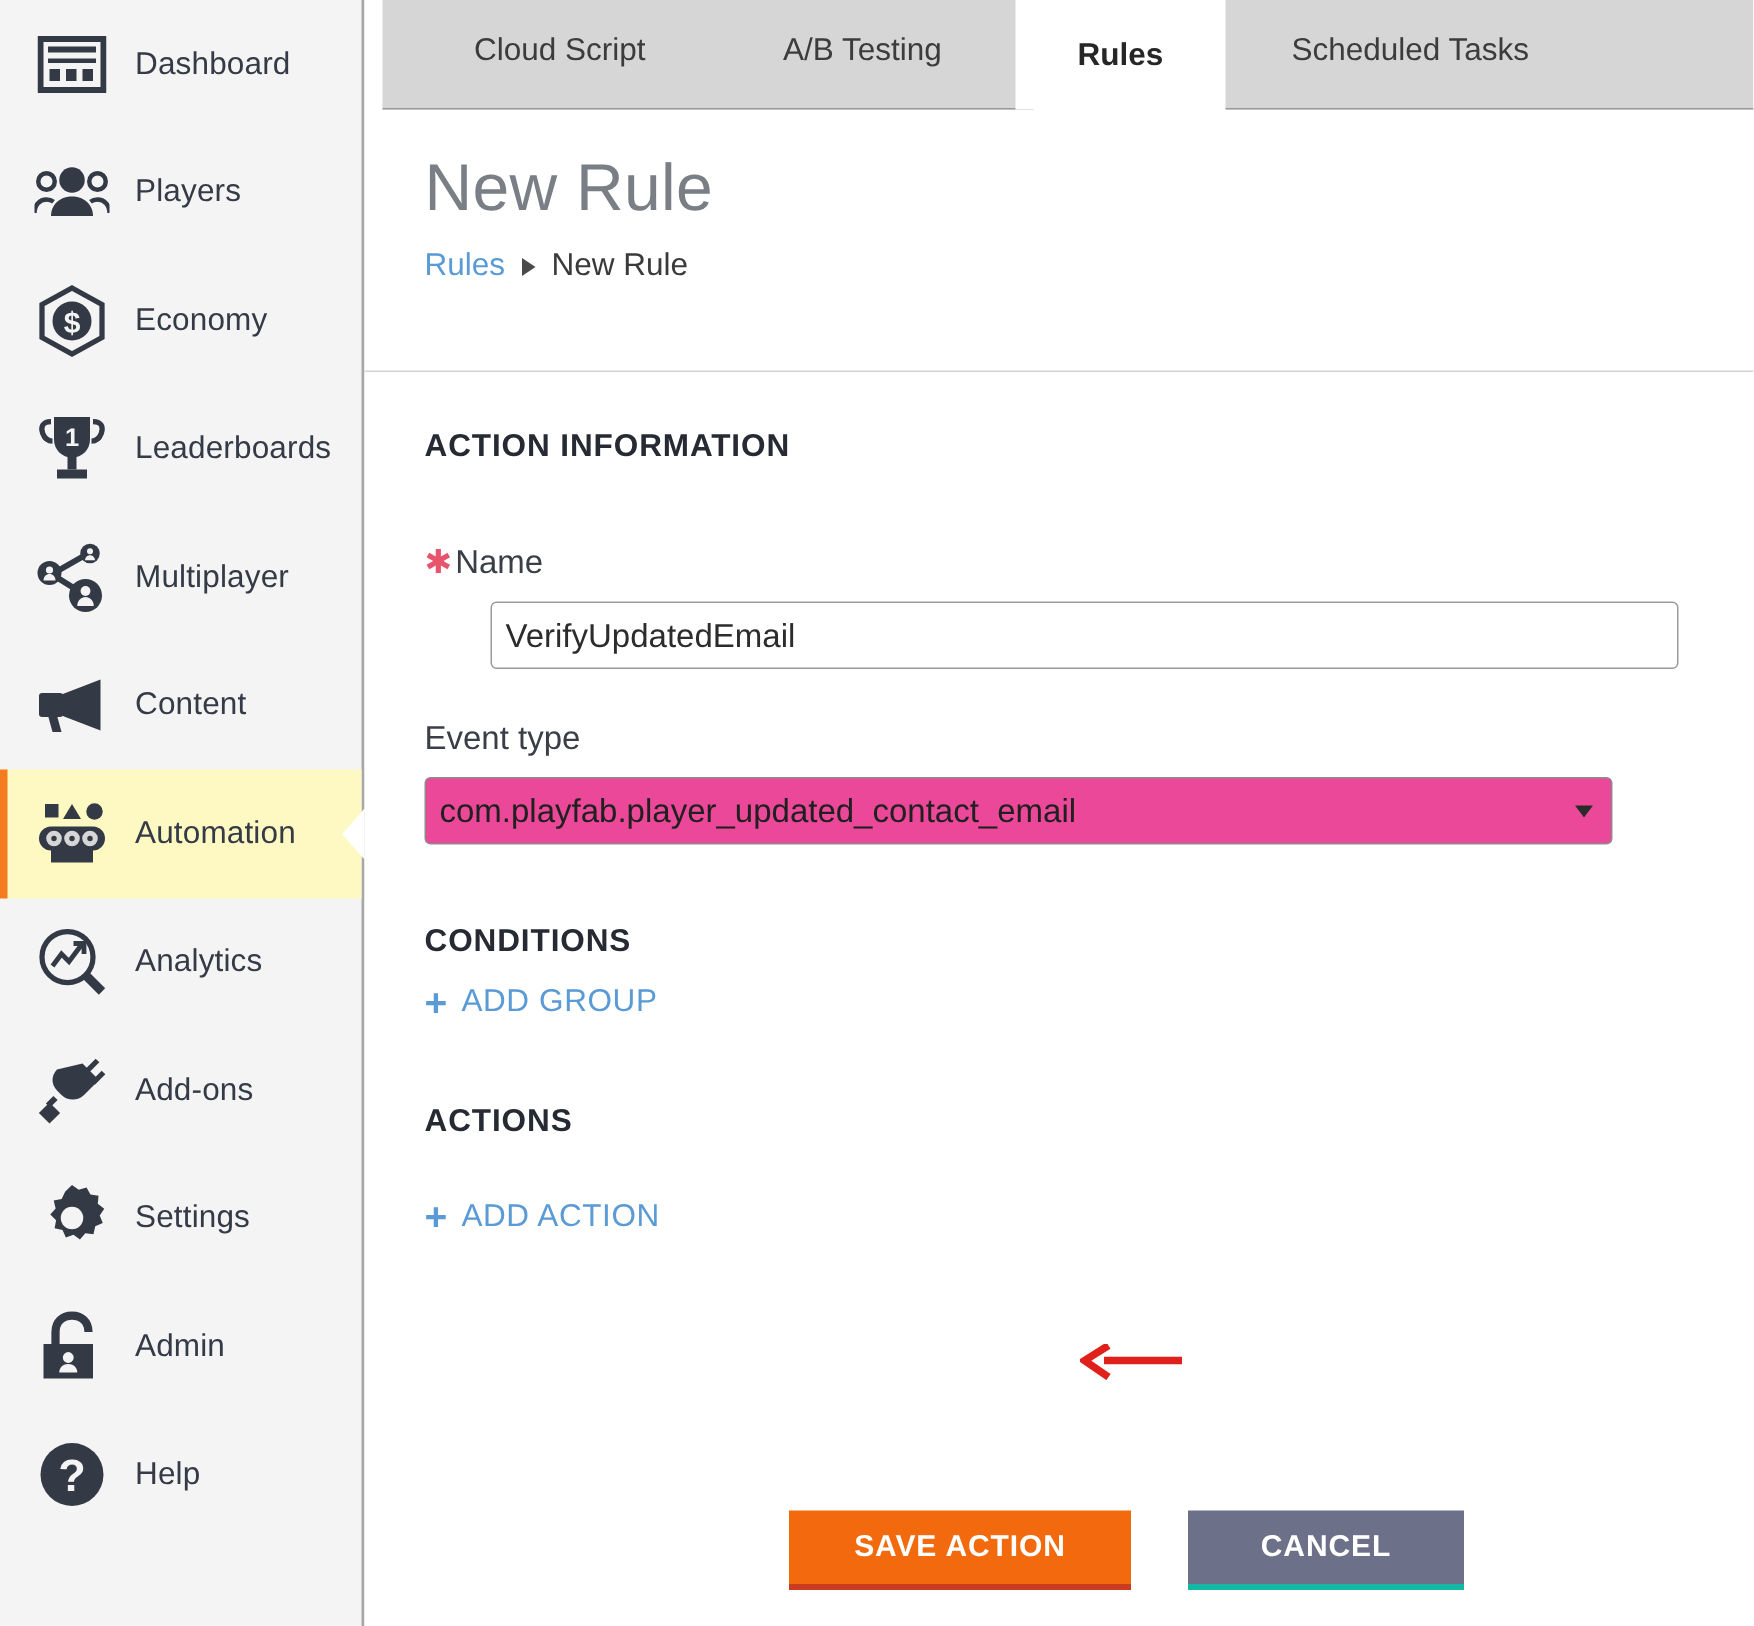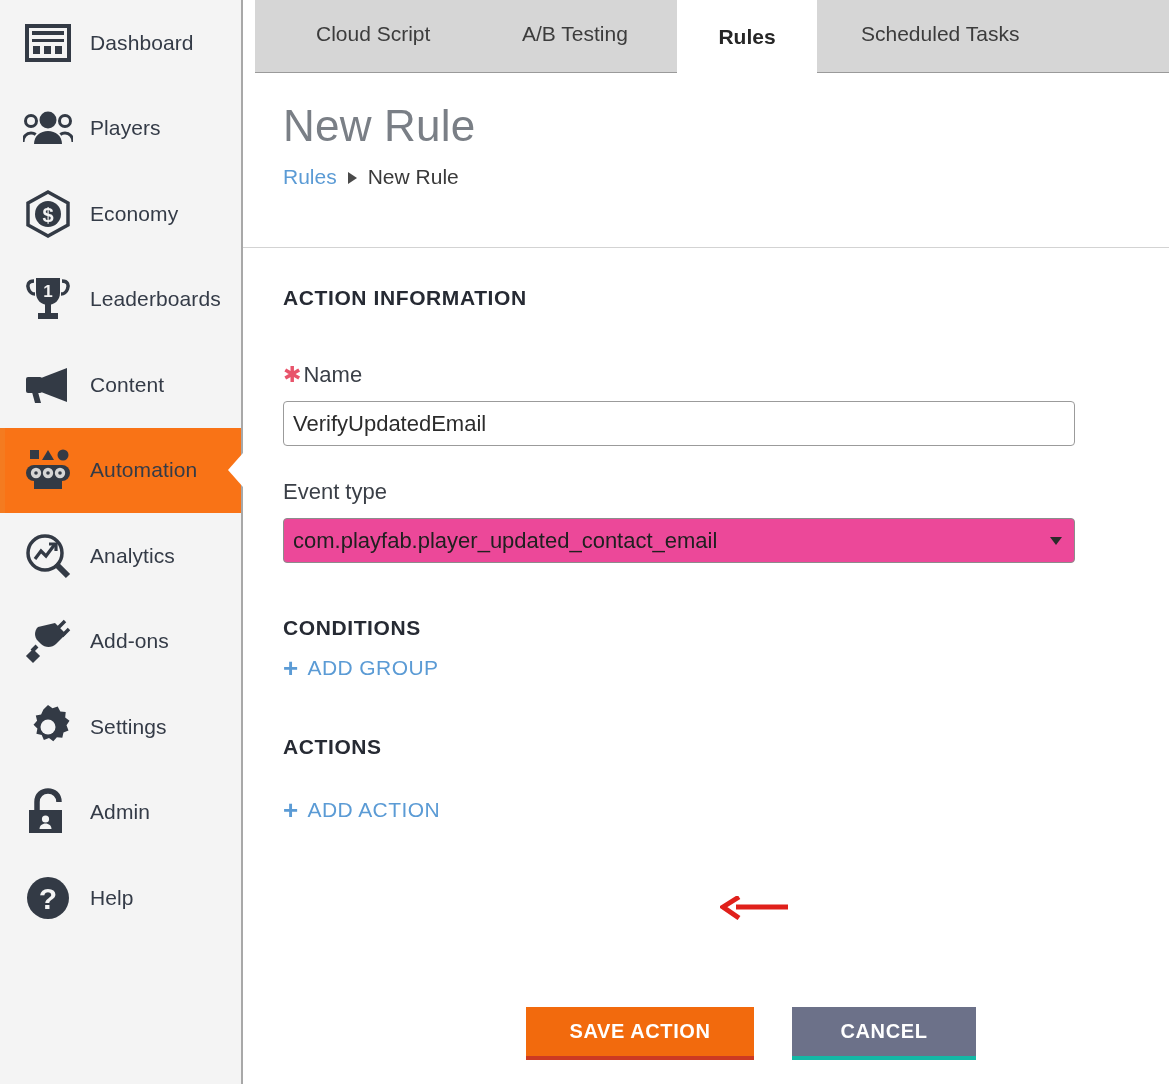--- a/index.html
+++ b/index.html
@@ -20,21 +20,21 @@
     flex: 0 0 243px;
   }
   .nav-item {
     position: relative;
     height: 85.5px;
     display: flex;
     align-items: center;
     padding-left: 22px;
     cursor: pointer;
   }
-  .nav-item.active { background: #f97316; }
+  .nav-item.active { background: #fef9c3; }
   .nav-item.active::before {
     content: ""; position: absolute; left: 0; top: 0; bottom: 0;
     width: 5px; background: #f47b20;
   }
   .nav-item.active::after {
     content: ""; position: absolute; right: -2px; top: 50%;
     transform: translateY(-50%);
     width: 0; height: 0;
     border-top: 17px solid transparent;
     border-bottom: 17px solid transparent;
@@ -118,20 +118,21 @@
   .req-star { color: #e8546b; font-size: 22px; margin-right: 2px; line-height: 1; }
   .text-input {
     display: block;
     width: 792px; height: 45px;
     border: 1px solid #9b9b9b; border-radius: 4px;
     background: #fff;
     font-family: "Liberation Sans", sans-serif;
     font-size: 22px; color: #2c2c2c;
     padding: 12px 9px;
     outline: none;
+    margin-left: 44px;
   }
   .select-wrap { position: relative; width: 792px; height: 45px; }
   .select-box {
     width: 792px; height: 45px;
     border: 1px solid #8c8c8c; border-radius: 4px;
     background: #ec4899;
     font-size: 22px; color: #202020;
     display: flex; align-items: center;
     padding: 0 9px;
     cursor: pointer;
@@ -225,20 +226,38 @@
           <path d="M9 6 C3 6 2 10 3.5 14 C5 18 8 19 10 19" fill="none" stroke="#333a45" stroke-width="3.5"></path>
           <path d="M37 6 C43 6 44 10 42.5 14 C41 18 38 19 36 19" fill="none" stroke="#333a45" stroke-width="3.5"></path>
           <rect x="20" y="29" width="6" height="9" fill="#333a45"></rect>
           <rect x="13" y="38" width="20" height="6" fill="#333a45"></rect>
           <text x="23" y="22" font-family="Liberation Sans, sans-serif" font-size="17" font-weight="bold" fill="#f4f4f4" text-anchor="middle">1</text>
         </svg>
       </span>
       <span class="nav-label">Leaderboards</span>
     </div>
 
+    <div class="nav-item">
+      <span class="nav-icon">
+        <svg width="48" height="46" viewBox="0 0 48 46">
+          <line x1="12" y1="20" x2="33" y2="8" stroke="#333a45" stroke-width="4"></line>
+          <line x1="14" y1="23" x2="30" y2="33" stroke="#333a45" stroke-width="4"></line>
+          <circle cx="9" cy="20" r="8" fill="#333a45"></circle>
+          <circle cx="36" cy="7" r="6.5" fill="#333a45"></circle>
+          <circle cx="33" cy="35" r="11" fill="#333a45"></circle>
+          <circle cx="9" cy="18" r="2.4" fill="#f4f4f4"></circle>
+          <path d="M5 25c0-2.6 1.9-4.3 4-4.3s4 1.7 4 4.3z" fill="#f4f4f4"></path>
+          <circle cx="36" cy="5.5" r="2" fill="#f4f4f4"></circle>
+          <path d="M32.7 11.5c0-2 1.5-3.4 3.3-3.4s3.3 1.4 3.3 3.4z" fill="#f4f4f4"></path>
+          <circle cx="33" cy="32" r="3.3" fill="#f4f4f4"></circle>
+          <path d="M27.5 42c0-3.6 2.6-6 5.5-6s5.5 2.4 5.5 6z" fill="#f4f4f4"></path>
+        </svg>
+      </span>
+      <span class="nav-label">Multiplayer</span>
+    </div>
 
     <div class="nav-item">
       <span class="nav-icon">
         <svg width="50" height="40" viewBox="0 0 50 40">
           <path d="M44 3 L44 37 L18 27 L18 13 Z" fill="#333a45"></path>
           <rect x="3" y="12" width="16" height="16" rx="2" fill="#333a45"></rect>
           <path d="M9 27 l3 11 h6 l-3 -11z" fill="#333a45"></path>
         </svg>
       </span>
       <span class="nav-label">Content</span>

